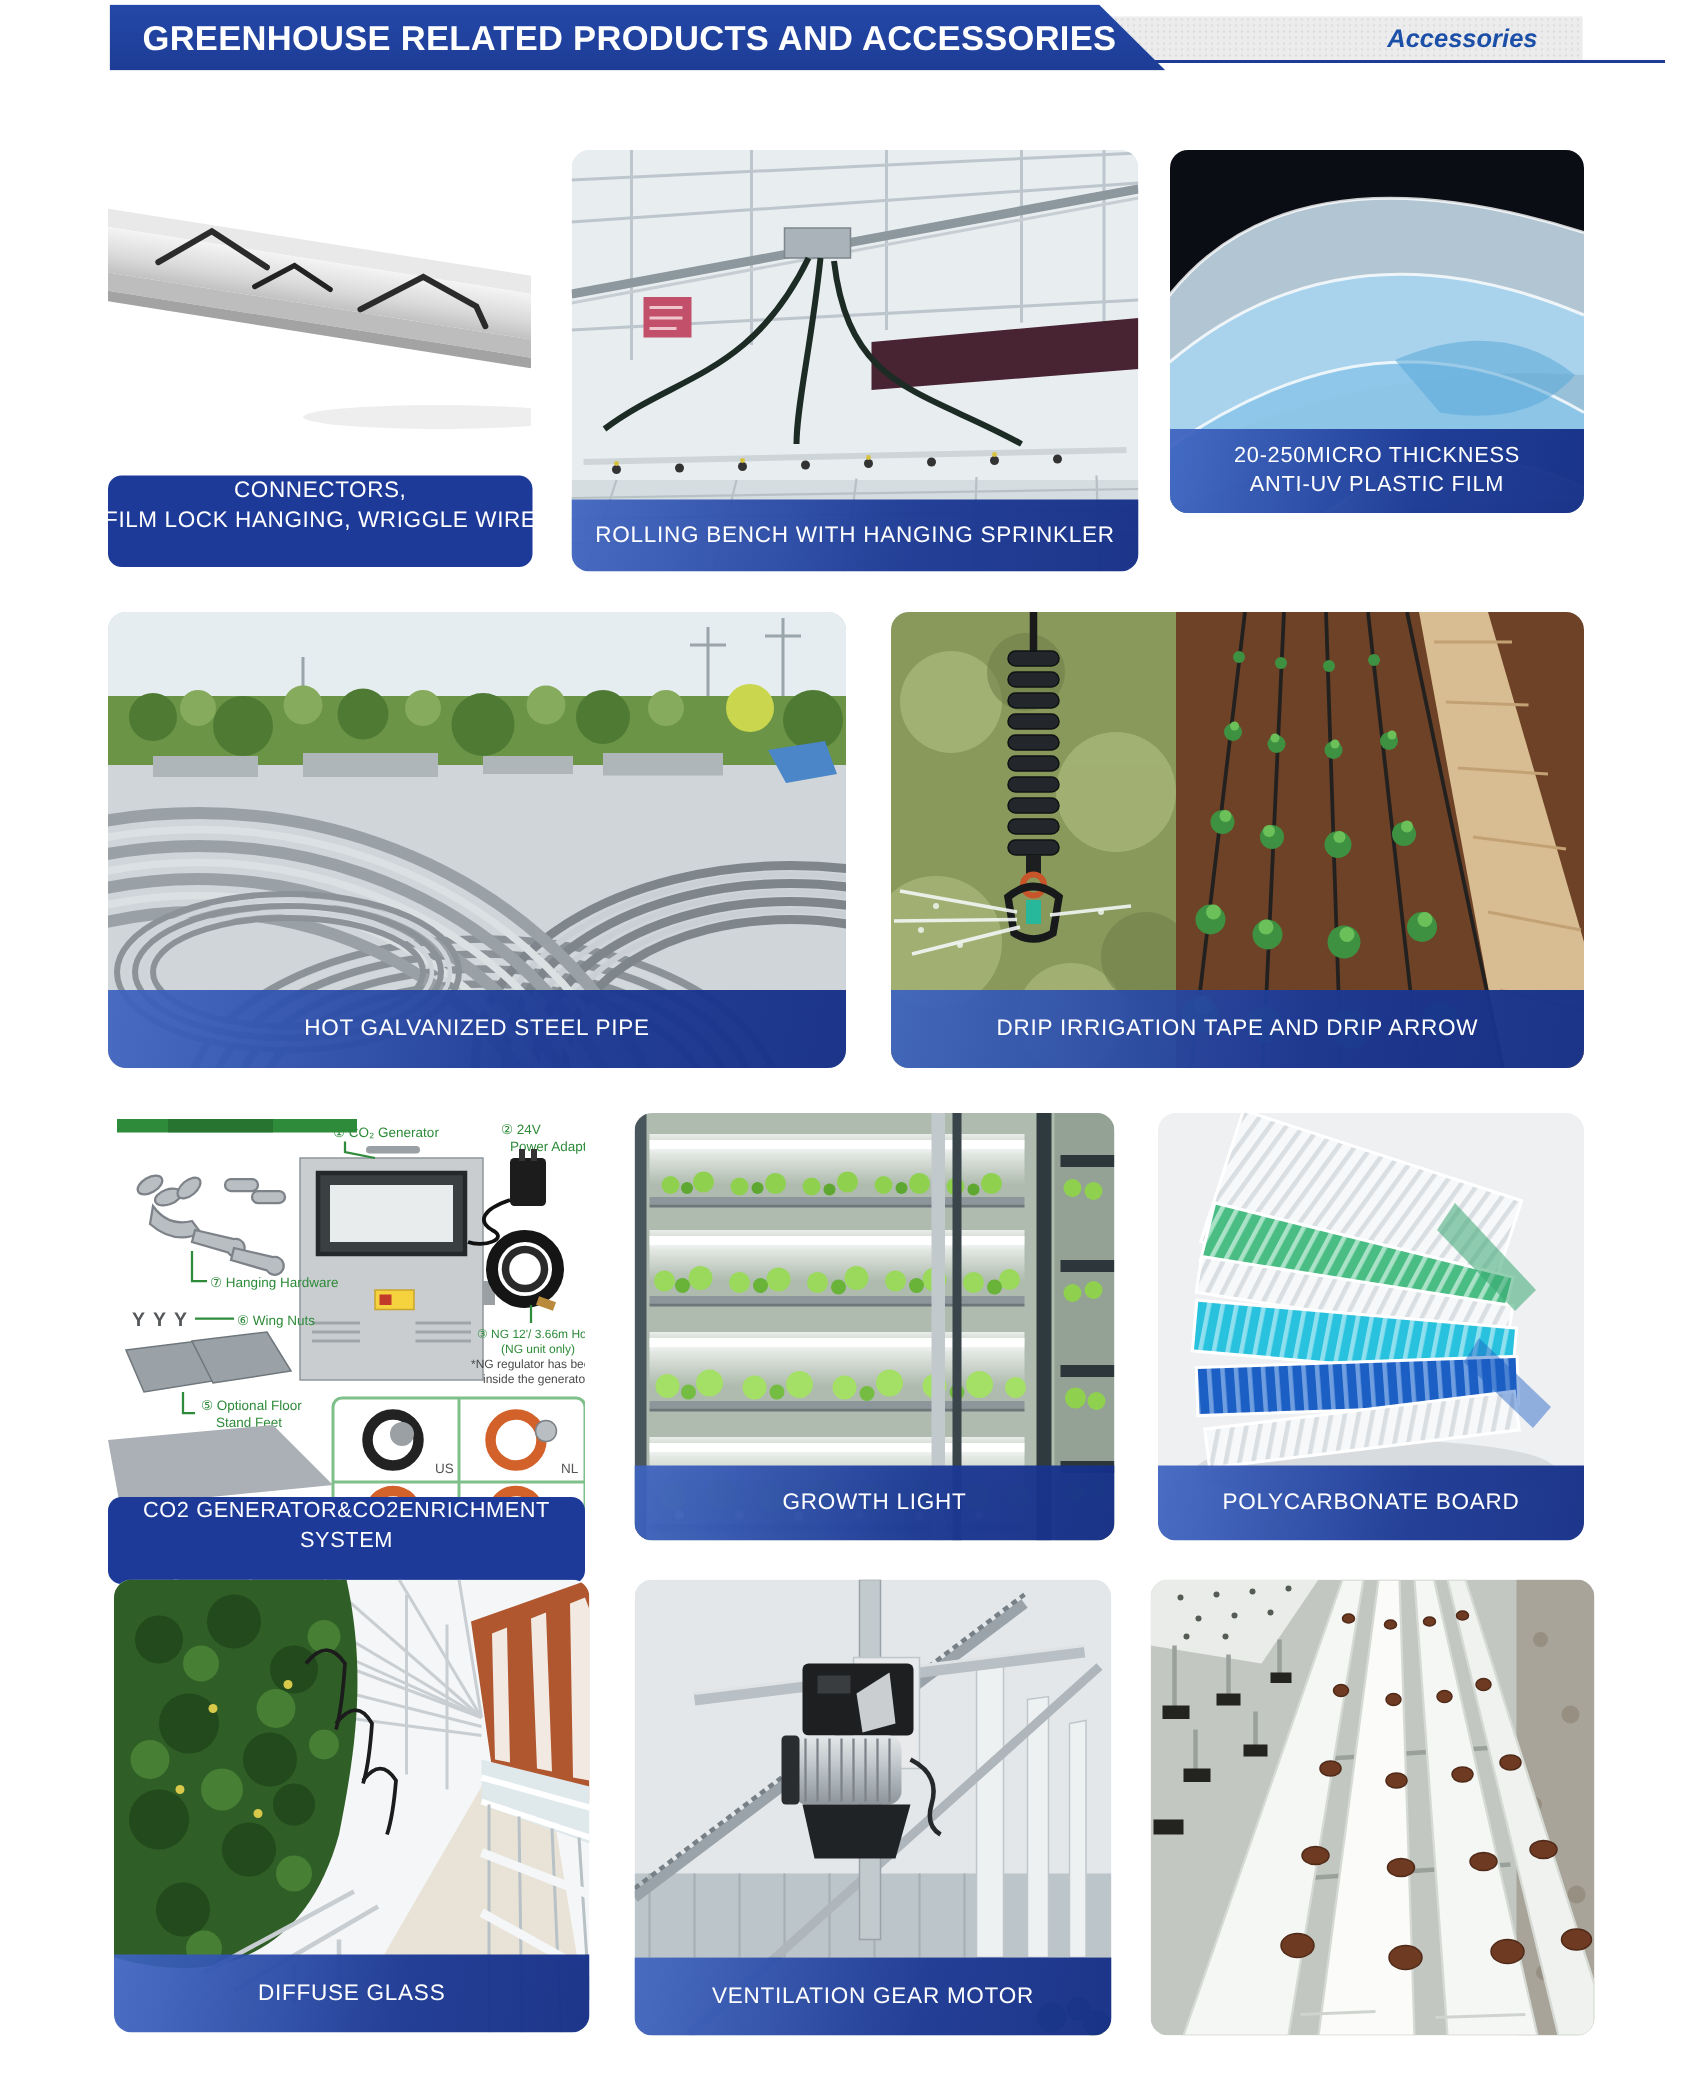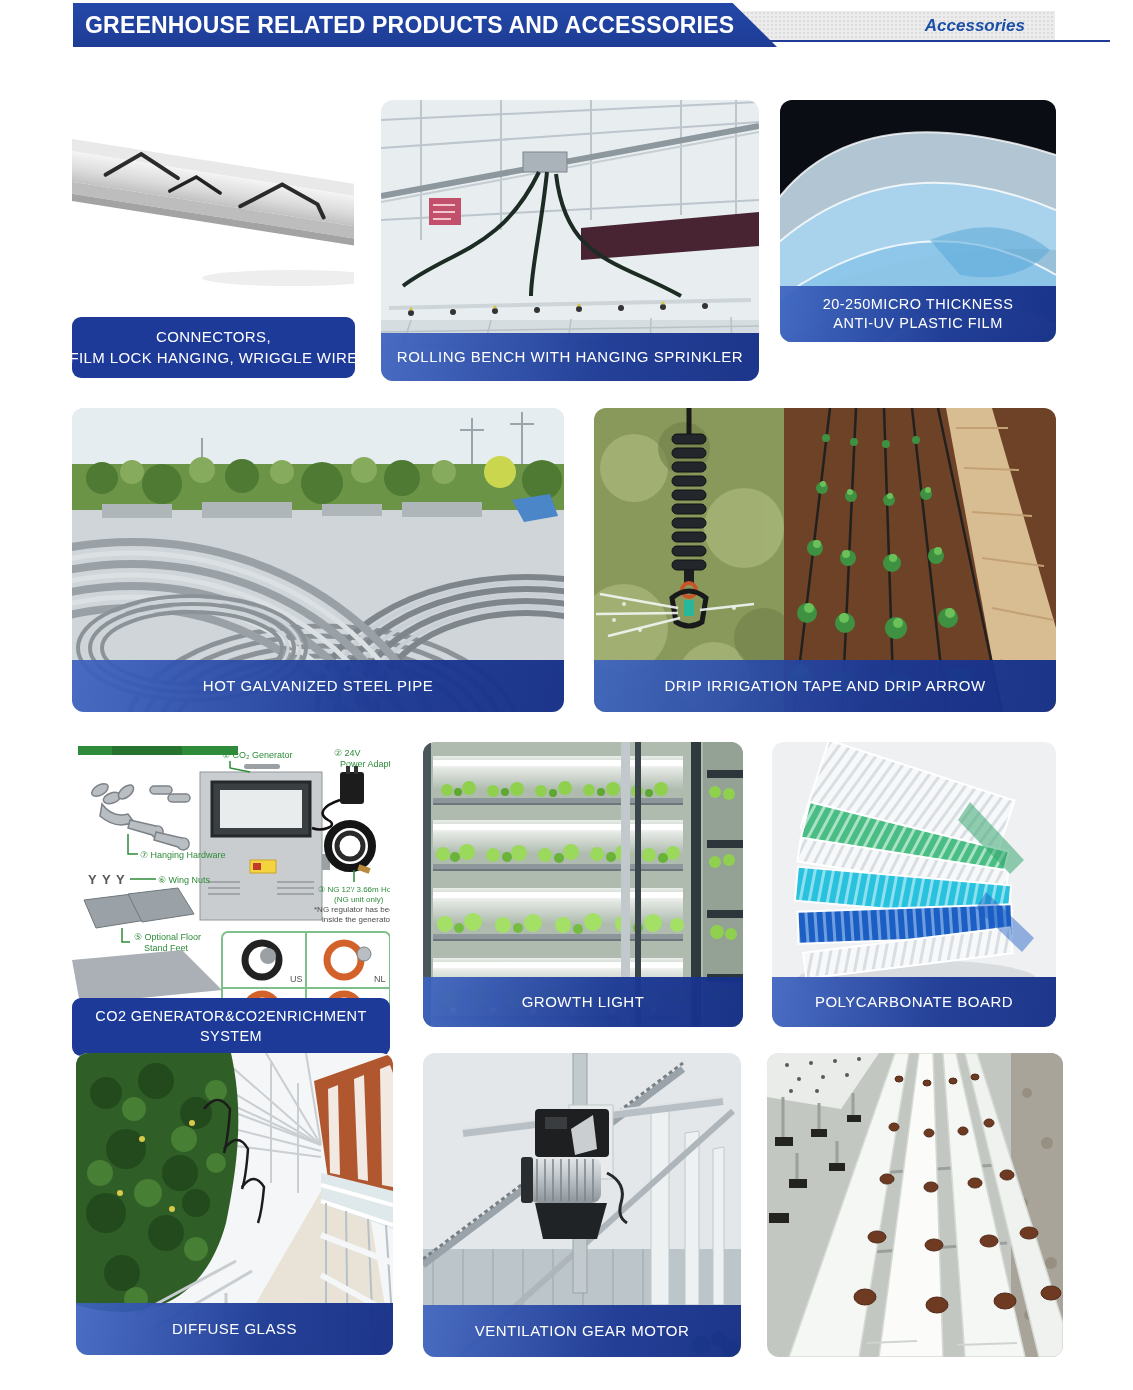--- a/index.html
+++ b/index.html
@@ -9,32 +9,32 @@
 
   
   .hdr-gray{position:absolute;left:690px;top:11px;width:365px;height:29px;background:#ececec;
             background-image:radial-gradient(#dcdcdc 1px,transparent 1px);background-size:4px 4px;}
   .hdr-tag{position:absolute;right:30px;top:0;line-height:29px;font-size:17px;font-style:italic;
            font-weight:bold;color:#1c4fa8;}
   .hdr-line{position:absolute;left:700px;top:40px;width:410px;height:2px;background:#1e3c96;}
   .hdr-blue{position:absolute;left:73px;top:3px;width:704px;height:44px;
             background:linear-gradient(180deg,#2448a8,#1d3c95);
             clip-path:polygon(0 0,93.7% 0,100% 100%,0 100%);}
-  .hdr-title{color:#fff;font-size:23px;font-weight:bold;line-height:44px;padding-left:12px;
+  .hdr-title{color:#fff;font-size:23px;font-weight:bold;line-height:44px;padding-left:22px;
              letter-spacing:.2px;white-space:nowrap;}
 
   
   .card{position:absolute;border-radius:12px;overflow:hidden;}
   .plain{position:absolute;overflow:hidden;}
   .band{position:absolute;left:0;right:0;bottom:0;display:flex;flex-direction:column;
         align-items:center;justify-content:center;text-align:center;color:#fff;
         background:linear-gradient(100deg,rgba(62,100,192,.93),rgba(28,57,148,.96) 60%,rgba(21,47,135,.96));}
   .band .l{font-size:15px;letter-spacing:.5px;line-height:1.3;white-space:nowrap;}
   .lblbox{position:absolute;background:#1d3a99;border-radius:9px;display:flex;flex-direction:column;
-          align-items:center;justify-content:center;text-align:center;color:#fff;}
+          align-items:center;justify-content:flex-start;text-align:center;color:#fff;}
   .lblbox .l{font-size:15px;letter-spacing:.4px;line-height:1.35;white-space:nowrap;}
   .h48{height:48px}.h50{height:50px}.h52{height:52px}.h56{height:56px}
 </style>
 </head>
 <body>
 
 <div class="page">
 
   <div class="hdr-gray">
     <div class="hdr-tag">Accessories</div>

